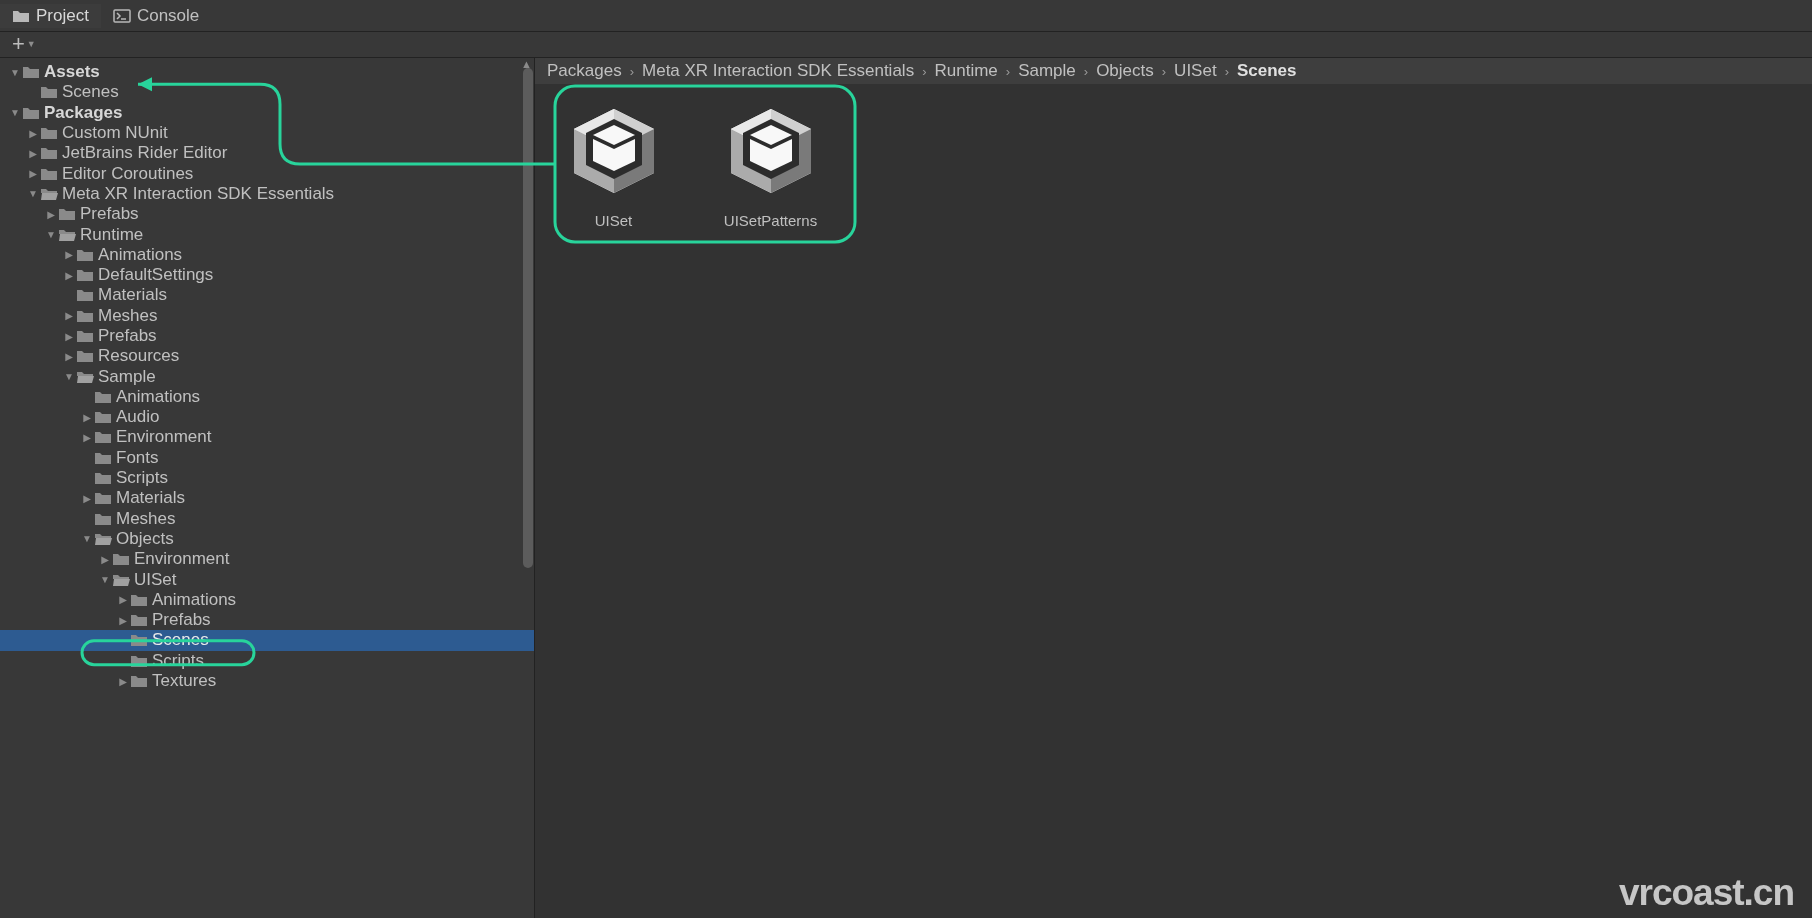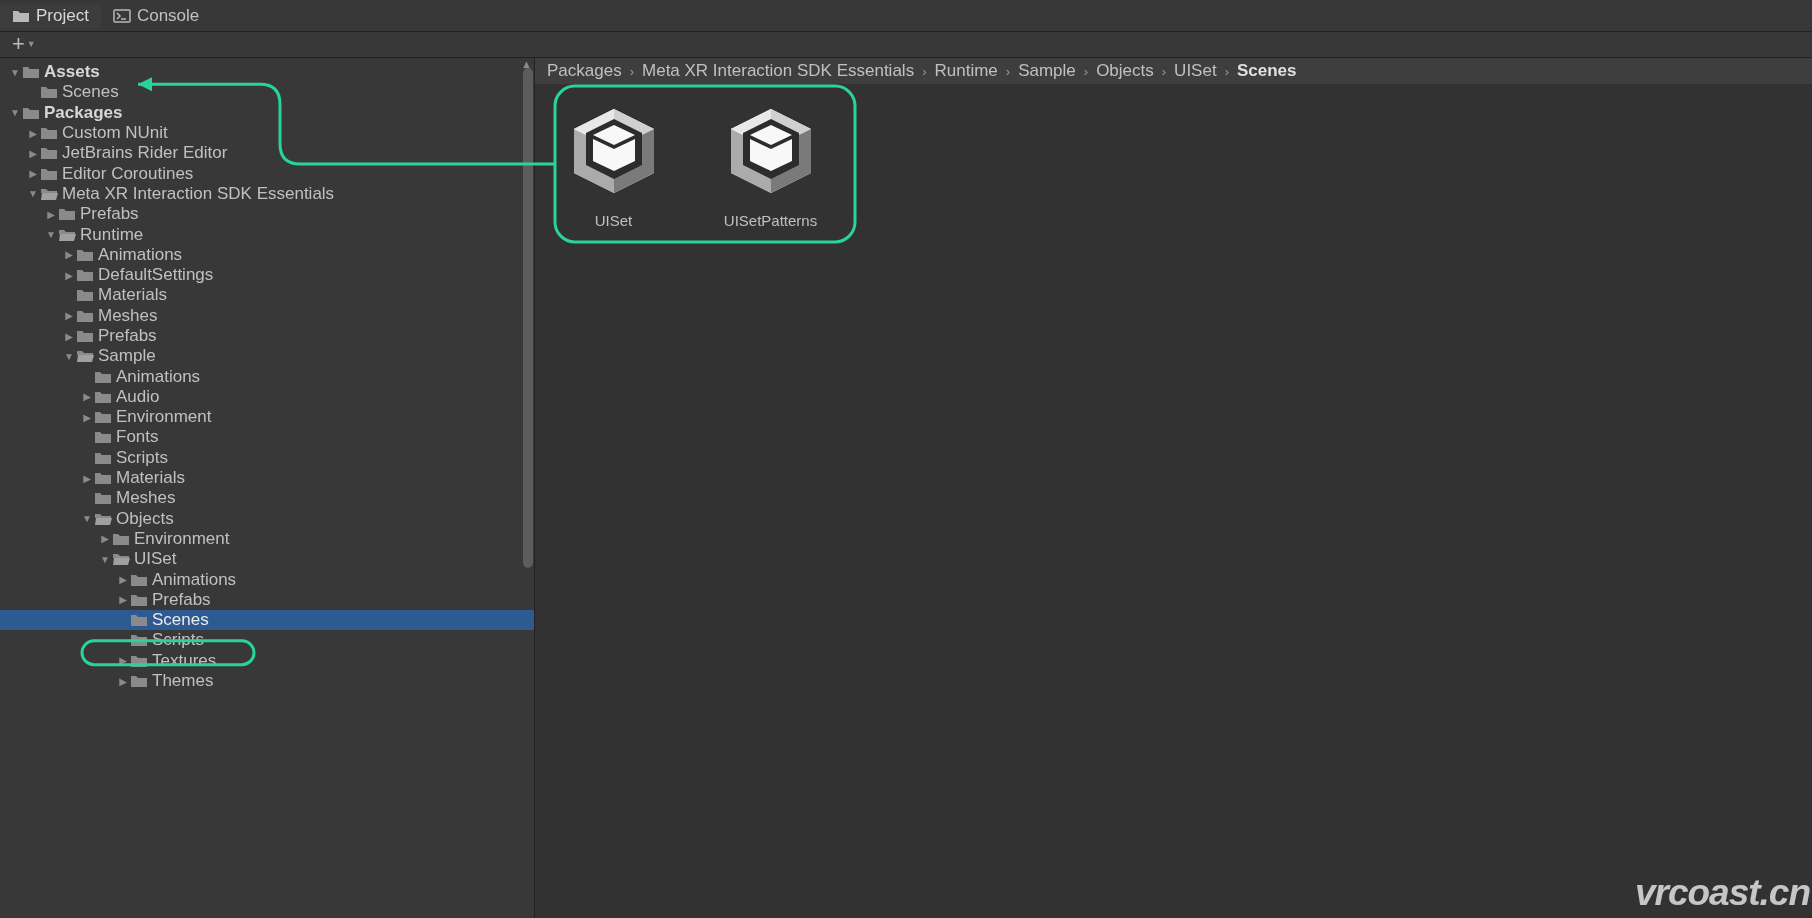--- a/index.html
+++ b/index.html
@@ -190,25 +190,24 @@
   
   .overlay {
     position:absolute;
     top:0; left:0;
     pointer-events:none;
   }
 
   
   .watermark {
     position:absolute;
-    right:2px;
+    right:18px;
     bottom:4px;
     font-size:37px;
     font-weight:700;
-    font-style:italic;
     color:rgba(230,230,230,0.82);
     letter-spacing:-1px;
     pointer-events:none;
   }
 </style>
 </head>
 <body>
 
 <svg width="0" height="0" style="position:absolute">
   <defs>
@@ -401,20 +400,30 @@
           <span class="fold right"></span>
           <span class="ficon">
             <svg width="18" height="16">
               <use href="#ic-folder"></use>
             </svg>
           </span>
           <span class="label">Prefabs</span>
         </div>
         <div class="node-row">
           <span class="indent" style="width: 62px;"></span>
+          <span class="fold right"></span>
+          <span class="ficon">
+            <svg width="18" height="16">
+              <use href="#ic-folder"></use>
+            </svg>
+          </span>
+          <span class="label">Resources</span>
+        </div>
+        <div class="node-row">
+          <span class="indent" style="width: 62px;"></span>
           <span class="fold down"></span>
           <span class="ficon">
             <svg width="18" height="16">
               <use href="#ic-folder-open"></use>
             </svg>
           </span>
           <span class="label">Sample</span>
         </div>
         <div class="node-row">
           <span class="indent" style="width: 80px;"></span>
@@ -558,30 +567,20 @@
         </div>
         <div class="node-row">
           <span class="indent" style="width: 116px;"></span>
           <span class="fold right"></span>
           <span class="ficon">
             <svg width="18" height="16">
               <use href="#ic-folder"></use>
             </svg>
           </span>
           <span class="label">Textures</span>
-        </div>
-        <div class="node-row">
-          <span class="indent" style="width: 116px;"></span>
-          <span class="fold right"></span>
-          <span class="ficon">
-            <svg width="18" height="16">
-              <use href="#ic-folder"></use>
-            </svg>
-          </span>
-          <span class="label">Themes</span>
         </div>
       </div>
     <div class="scrollstub">
       <span class="uptri">▲</span>
       <div class="thumb"></div>
     </div>
   </div>
 
   <div class="main">
     <div class="crumbbar" id="crumbbar">

